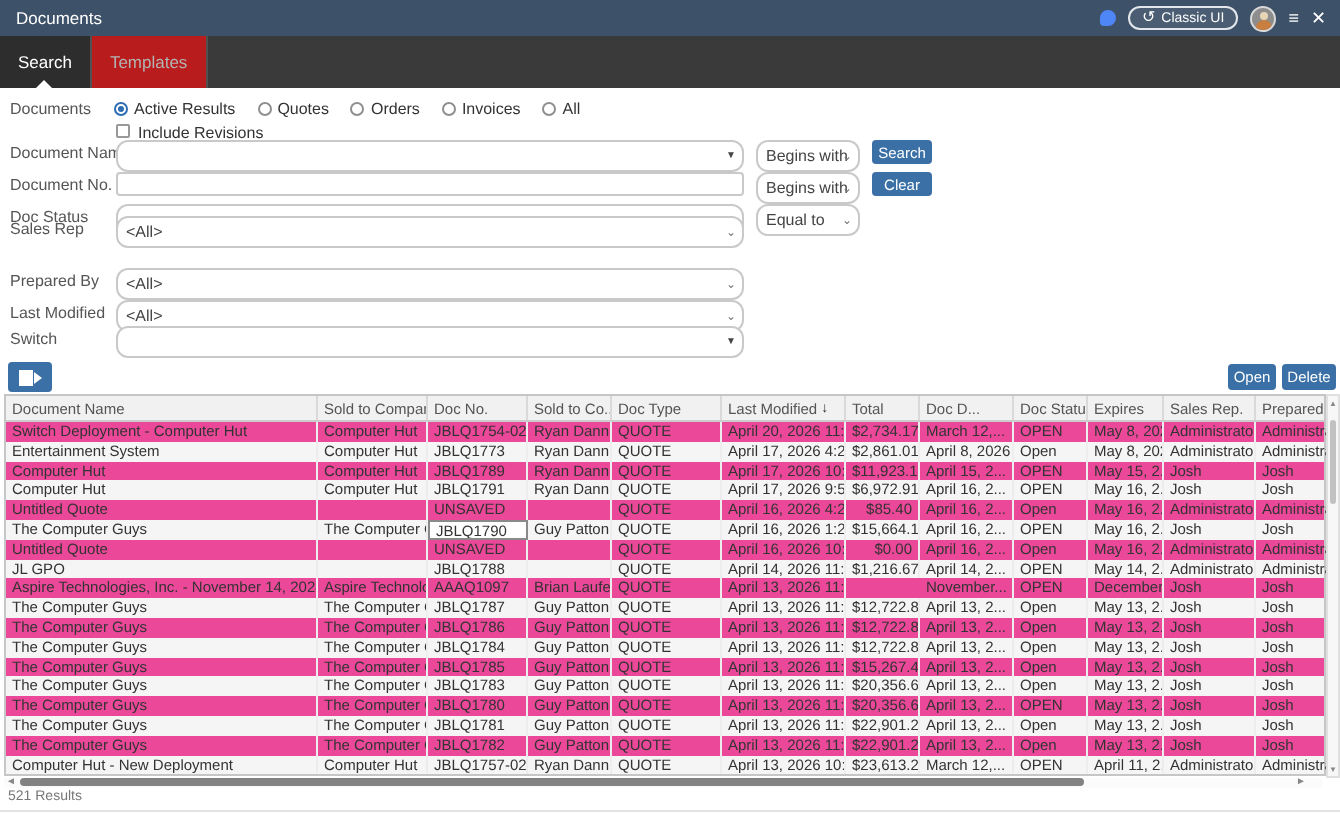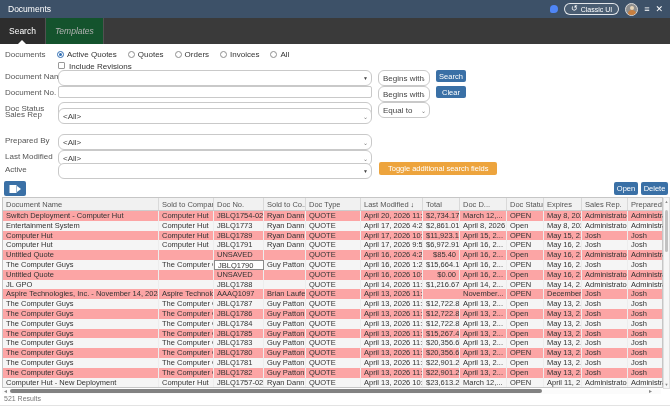--- a/index.html
+++ b/index.html
@@ -22,21 +22,21 @@
   .av-body { position:absolute; bottom:0; left:2px; width:8px; height:5px; border-radius:4px 4px 0 0; background:#c87f3f; }
   .tb-glyph { font-size:9px; color:#fff; line-height:1; cursor:pointer; }
 
   
   .tabbar { position:absolute; left:0; top:18px; width:670px; height:26px; background:#3a3a3a; display:flex; }
   .tab { height:26px; display:flex; align-items:center; justify-content:center;
     font-size:8.5px; border-right:1px solid #515151; padding:0 9px; cursor:pointer; }
   .tab-search { background:#2d2d2d; color:#fff; position:relative; min-width:32px; }
   .tab-search::after { content:""; position:absolute; bottom:0; left:50%; transform:translateX(-50%);
     border-left:4px solid transparent; border-right:4px solid transparent; border-bottom:4px solid #fff; }
-  .tab-templates { background:#14532d; color:#b3b3b3; min-width:36px;font-style:italic; }
+  .tab-templates { background:#b91c1c; color:#b3b3b3; min-width:36px; }
 
   
   .frow { position:absolute; left:0; width:670px; height:13px; }
   .flabel { position:absolute; left:5px; top:2px; font-size:8px; color:#555; white-space:nowrap; }
   .box { position:absolute; border:1px solid #c9c9c9; border-radius:6px; background:#fff; height:16px; }
   .ctrl-main { left:58px; width:314px; }
   .ctrl-match { left:378px; width:52px; }
   .combo-value, .select-value { position:absolute; left:4px; top:50%; transform:translateY(-50%);
     font-size:8px; color:#444; white-space:nowrap; }
   .combo-arrow { position:absolute; right:3px; top:50%; transform:translateY(-50%); font-size:5px; color:#444; }
@@ -66,21 +66,21 @@
     justify-content:center; cursor:pointer; }
   .btn-open  { left:614px; top:182px; width:24px; height:13px; }
   .btn-delete{ left:641px; top:182px; width:27px; height:13px; }
 
   
   .grid { position:absolute; left:2px; top:197px; width:661px; border:1px solid #c6c6c6; background:#fff; }
   .ghead { display:flex; height:13px; background:#f1f1f1; border-bottom:1px solid #ccc; }
   .gh-cell { border-right:1px solid #d9d9d9; font-size:7.5px; color:#555; padding:0 3px;
     display:flex; align-items:center; gap:2px; overflow:hidden; white-space:nowrap; flex:0 0 auto; cursor:pointer; }
   .sort-arrow { font-size:7px; color:#333; }
-  .grow { display:flex; height:9.8px; background:#fca5a5; }
+  .grow { display:flex; height:9.8px; background:#ec4899; }
   .grow.odd { background:#f5f5f5; }
   .gcell { border-right:1px solid #ededed; font-size:7.5px; color:#333; padding:0 3px;
     line-height:9.6px; overflow:hidden; white-space:nowrap; flex:0 0 auto; cursor:default; }
   .gcell.right { text-align:right; }
   .gcell.focused { border:1px solid #8a8a8a; background:#fff; }
 
   
   .vscroll { position:absolute; left:663px; top:197px; width:7px; height:192px;
     background:#f7f7f7; border:1px solid #e0e0e0; }
   .vs-up, .vs-down { position:absolute; left:0; width:5px; font-size:4px; color:#888; text-align:center; cursor:pointer; }
@@ -117,21 +117,21 @@
 <div class="tabbar">
   <div class="tab tab-search">Search</div>
   <div class="tab tab-templates">Templates</div>
 </div>
 
 <div class="frow" style="top:48px">
   <span class="flabel">Documents</span>
   <div class="radio-group">
       <span class="radio-item">
         <span class="radio-circle sel"></span>
-        <span class="radio-label">Active Quotes</span>
+        <span class="radio-label">Active Results</span>
       </span>
       <span class="radio-item">
         <span class="radio-circle"></span>
         <span class="radio-label">Quotes</span>
       </span>
       <span class="radio-item">
         <span class="radio-circle"></span>
         <span class="radio-label">Orders</span>
       </span>
       <span class="radio-item">
@@ -203,26 +203,25 @@
 
 <div class="frow" style="top:150px">
   <span class="flabel">Last Modified</span>
   <div class="box ctrl-main">
     <span class="select-value">&lt;All&gt;</span>
     <span class="select-arrow">⌄</span>
   </div>
 </div>
 
 <div class="frow" style="top:163px">
-  <span class="flabel">Active</span>
+  <span class="flabel">Switch</span>
   <div class="box ctrl-main">
     <span class="combo-value"></span>
     <span class="combo-arrow">▼</span>
   </div>
-  <button class="btn-toggle">Toggle additional search fields</button>
 </div>
 
 <button class="btn-export">
   <svg width="12" height="10" viewBox="0 0 12 10">
     <rect x="0.5" y="1" width="7" height="8" fill="#fff"></rect>
     <path d="M8 2l4 3-4 3z" fill="#fff"></path>
   </svg>
 </button>
 <button class="btn-blue btn-open">Open</button>
 <button class="btn-blue btn-delete">Delete</button>

